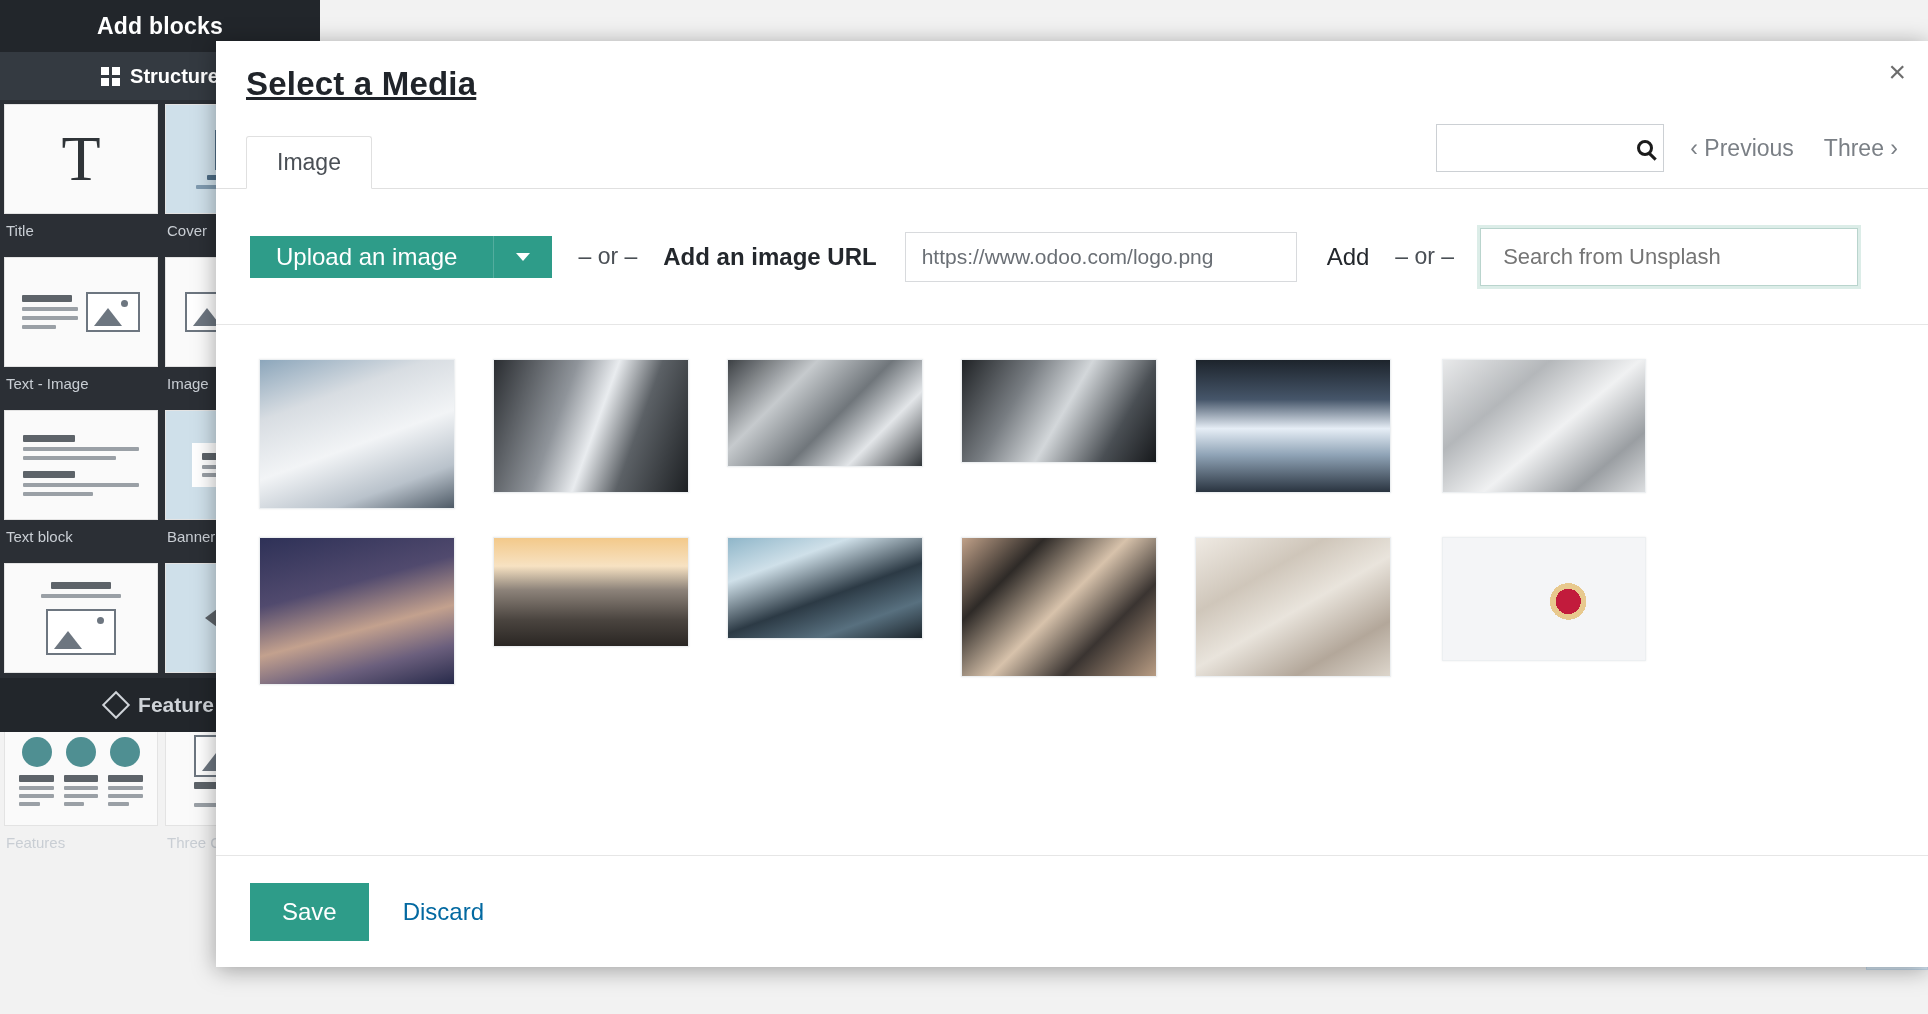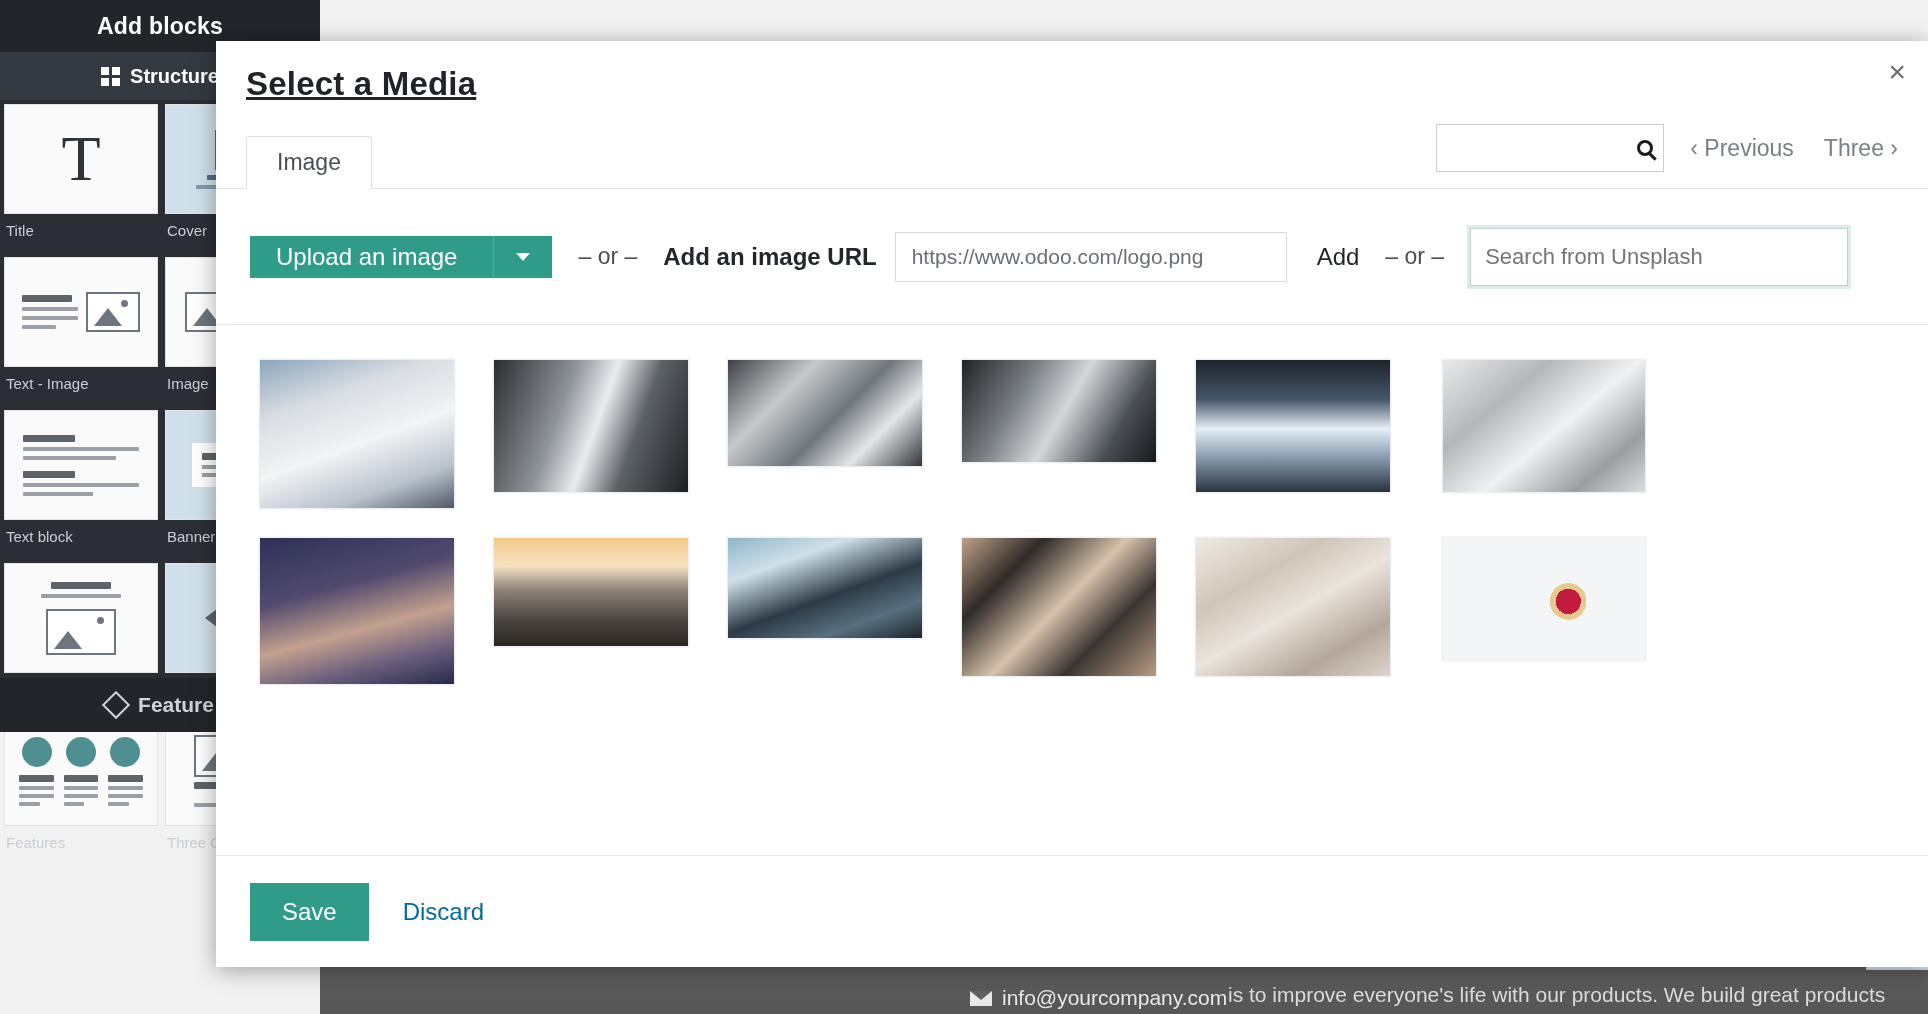--- a/index.html
+++ b/index.html
@@ -220,36 +220,36 @@
     width:1px; height:58px; background:rgba(255,255,255,.18);
   }
   .btn-upload .caret {
     padding: 0 22px;
     display:flex; align-items:center; justify-content:center;
   }
   .caret-tri { width:0;height:0;border-left:7px solid transparent;border-right:7px solid transparent;border-top:8px solid #fff; }
   .or-sep { font-size:23px; color:#4a4f55; padding: 0 26px; white-space:nowrap; }
   .lbl-url { font-size:24px; font-weight:bold; color:#23272c; white-space:nowrap; }
   .url-input {
-    margin-left: 18px;
+    margin-left: 28px;
     width: 392px; height: 50px;
     border:1px solid #d8dadd; background:#fff;
     font-size:21px; color:#6a6f75;
     padding: 0 16px;
     font-family:"Liberation Sans",sans-serif;
     outline:none;
   }
   .link-add { font-size:24px; color:#23272c; padding: 0 0 0 30px; cursor:pointer; white-space:nowrap;}
   .unsplash-input {
     width: 378px; height: 58px;
     border:1px solid #b9d4cd;
     box-shadow: 0 0 0 3px rgba(178,214,205,.45);
     background:#fff;
     font-size:22px; color:#7e848a;
-    padding: 0 14px;
+    padding: 0 22px;
     font-family:"Liberation Sans",sans-serif;
     outline:none;
   }
 
   .gallery {
     flex: 1;
     padding: 34px 0 10px 0;
     overflow: hidden;
     position: relative;
   }
@@ -447,28 +447,20 @@
       </div>
 
     </div>
 
     <div class="blocks-footer">
       <span class="diamond-glyph"></span>
       <span>Feature</span>
     </div>
   </aside>
 
-  <div class="page-footer-strip">
-    <span class="pf-bullet"></span>
-    <div class="pf-email">
-      <span class="env"></span>
-      <span>info@yourcompany.com</span>
-    </div>
-    <div class="pf-para">is to improve everyone's life with our products. We build great products</div>
-  </div>
 
   <div class="corner-widget"></div>
 </div>
 
 <div class="modal-backdrop"></div>
 
 <div class="modal">
 
   <div class="modal-header">
     <div class="modal-title">Select a Media</div>

